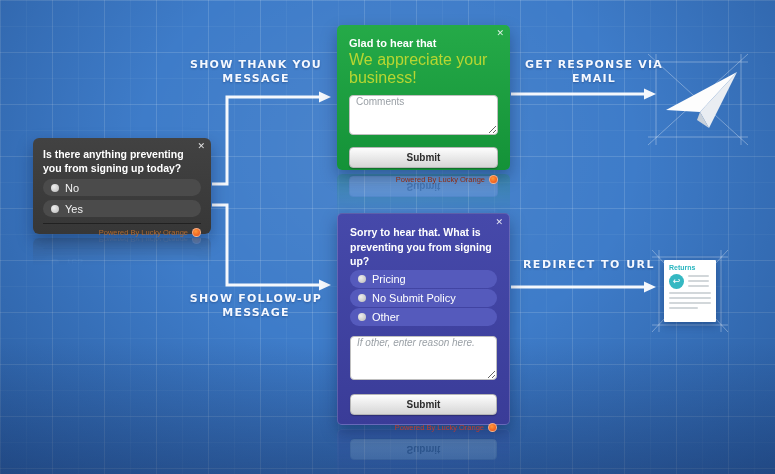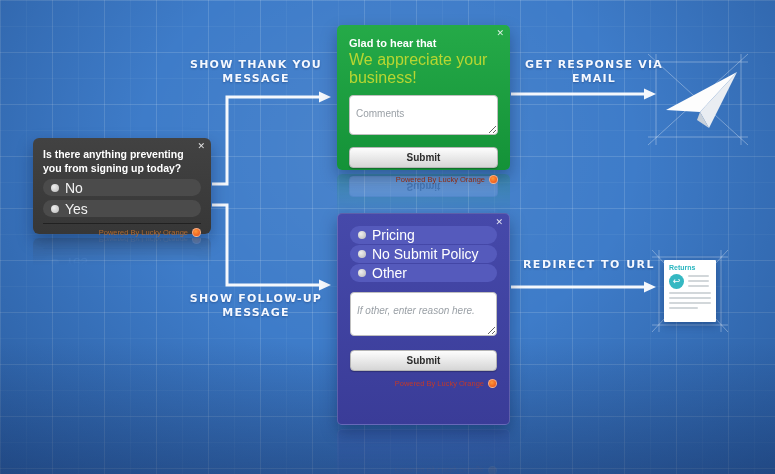--- a/index.html
+++ b/index.html
@@ -32,36 +32,36 @@
     color:rgba(255,255,255,0.85); cursor:pointer; font-weight:bold; }
 
   
   #poll-box { left:33px; top:138px; width:178px; height:96px;
     background:linear-gradient(#424242,#373737); padding:9px 10px 6px; }
   #poll-box .title { color:#fff; font-size:10.5px; font-weight:bold; line-height:1.35; width:160px; }
   .opt-row { display:flex; align-items:center; gap:6px; height:17px; padding:0 8px;
     margin-top:4px; border-radius:9px; background:#4b4b4b; cursor:pointer; }
   .opt-row .radio { width:8px; height:8px; border-radius:50%;
     background:radial-gradient(circle at 35% 35%, #efefef, #b9b9b9); flex:0 0 auto; }
-  .opt-row .opt-label { color:#f2f2f2; font-size:14px; }
+  .opt-row .opt-label { color:#f2f2f2; font-size:11px; }
   .powered { display:flex; justify-content:flex-end; align-items:center; gap:4px;
     font-size:7.5px; }
   #poll-box .powered { margin-top:6px; padding-top:4px; border-top:1px solid rgba(0,0,0,0.4);
     color:#b06a30; }
   .lo-logo { display:inline-block; width:9px; height:9px; border-radius:50%;
     background:radial-gradient(circle at 40% 35%, #ff9a3c, #f26722 60%, #d4511a);
     border:1px solid rgba(255,255,255,0.45); }
 
   
   #thankyou-box { left:337px; top:25px; width:173px; height:145px;
     background:linear-gradient(#25aa48,#149238); padding:12px 12px 8px; border-radius:5px; }
   #thankyou-box .title { color:#fff; font-size:11px; font-weight:bold; }
   #thankyou-box .subtitle { color:#b8d631; font-size:16px; margin-top:2px; }
   .comment-area { width:100%; height:40px; margin-top:8px; border:1px solid #bfbfbf;
-    border-radius:4px; font-size:10px; padding:12px 6px; color:#333; resize:none;
+    border-radius:4px; font-size:10px; padding:0 6px; color:#333; resize:none;
     font-family:"Liberation Sans","DejaVu Sans",sans-serif; background:#fff; resize:both; }
   .comment-area::placeholder { color:#9aa0a6; }
   .submit-btn { display:block; width:100%; height:21px; margin-top:8px;
     background:linear-gradient(#fdfdfd,#d6d6d6); border:1px solid #b5b5b5; border-radius:4px;
     font-size:10px; font-weight:bold; color:#2b2b2b; cursor:pointer;
     box-shadow:0 1px 1px rgba(0,0,0,0.25); font-family:inherit; }
   #thankyou-box .powered { margin-top:7px; color:#8e2a0e; }
 
   
   #followup-box { left:337px; top:213px; width:173px; height:212px;
@@ -168,20 +168,21 @@
     <textarea class="comment-area" placeholder="Comments" style=""></textarea>
     <button class="submit-btn">Submit</button>
     <div class="powered">
       <span>Powered By Lucky Orange</span>
       <span class="lo-logo"></span>
     </div>
   </div>
 
   <div id="followup-box" class="widget">
     <span class="close-x">✕</span>
+    <div class="title">Sorry to hear that. What is preventing you from signing up?</div>
     <div class="opt-row">
       <span class="radio"></span>
       <span class="opt-label">Pricing</span>
     </div>
     <div class="opt-row">
       <span class="radio"></span>
       <span class="opt-label">No Submit Policy</span>
     </div>
     <div class="opt-row">
       <span class="radio"></span>

